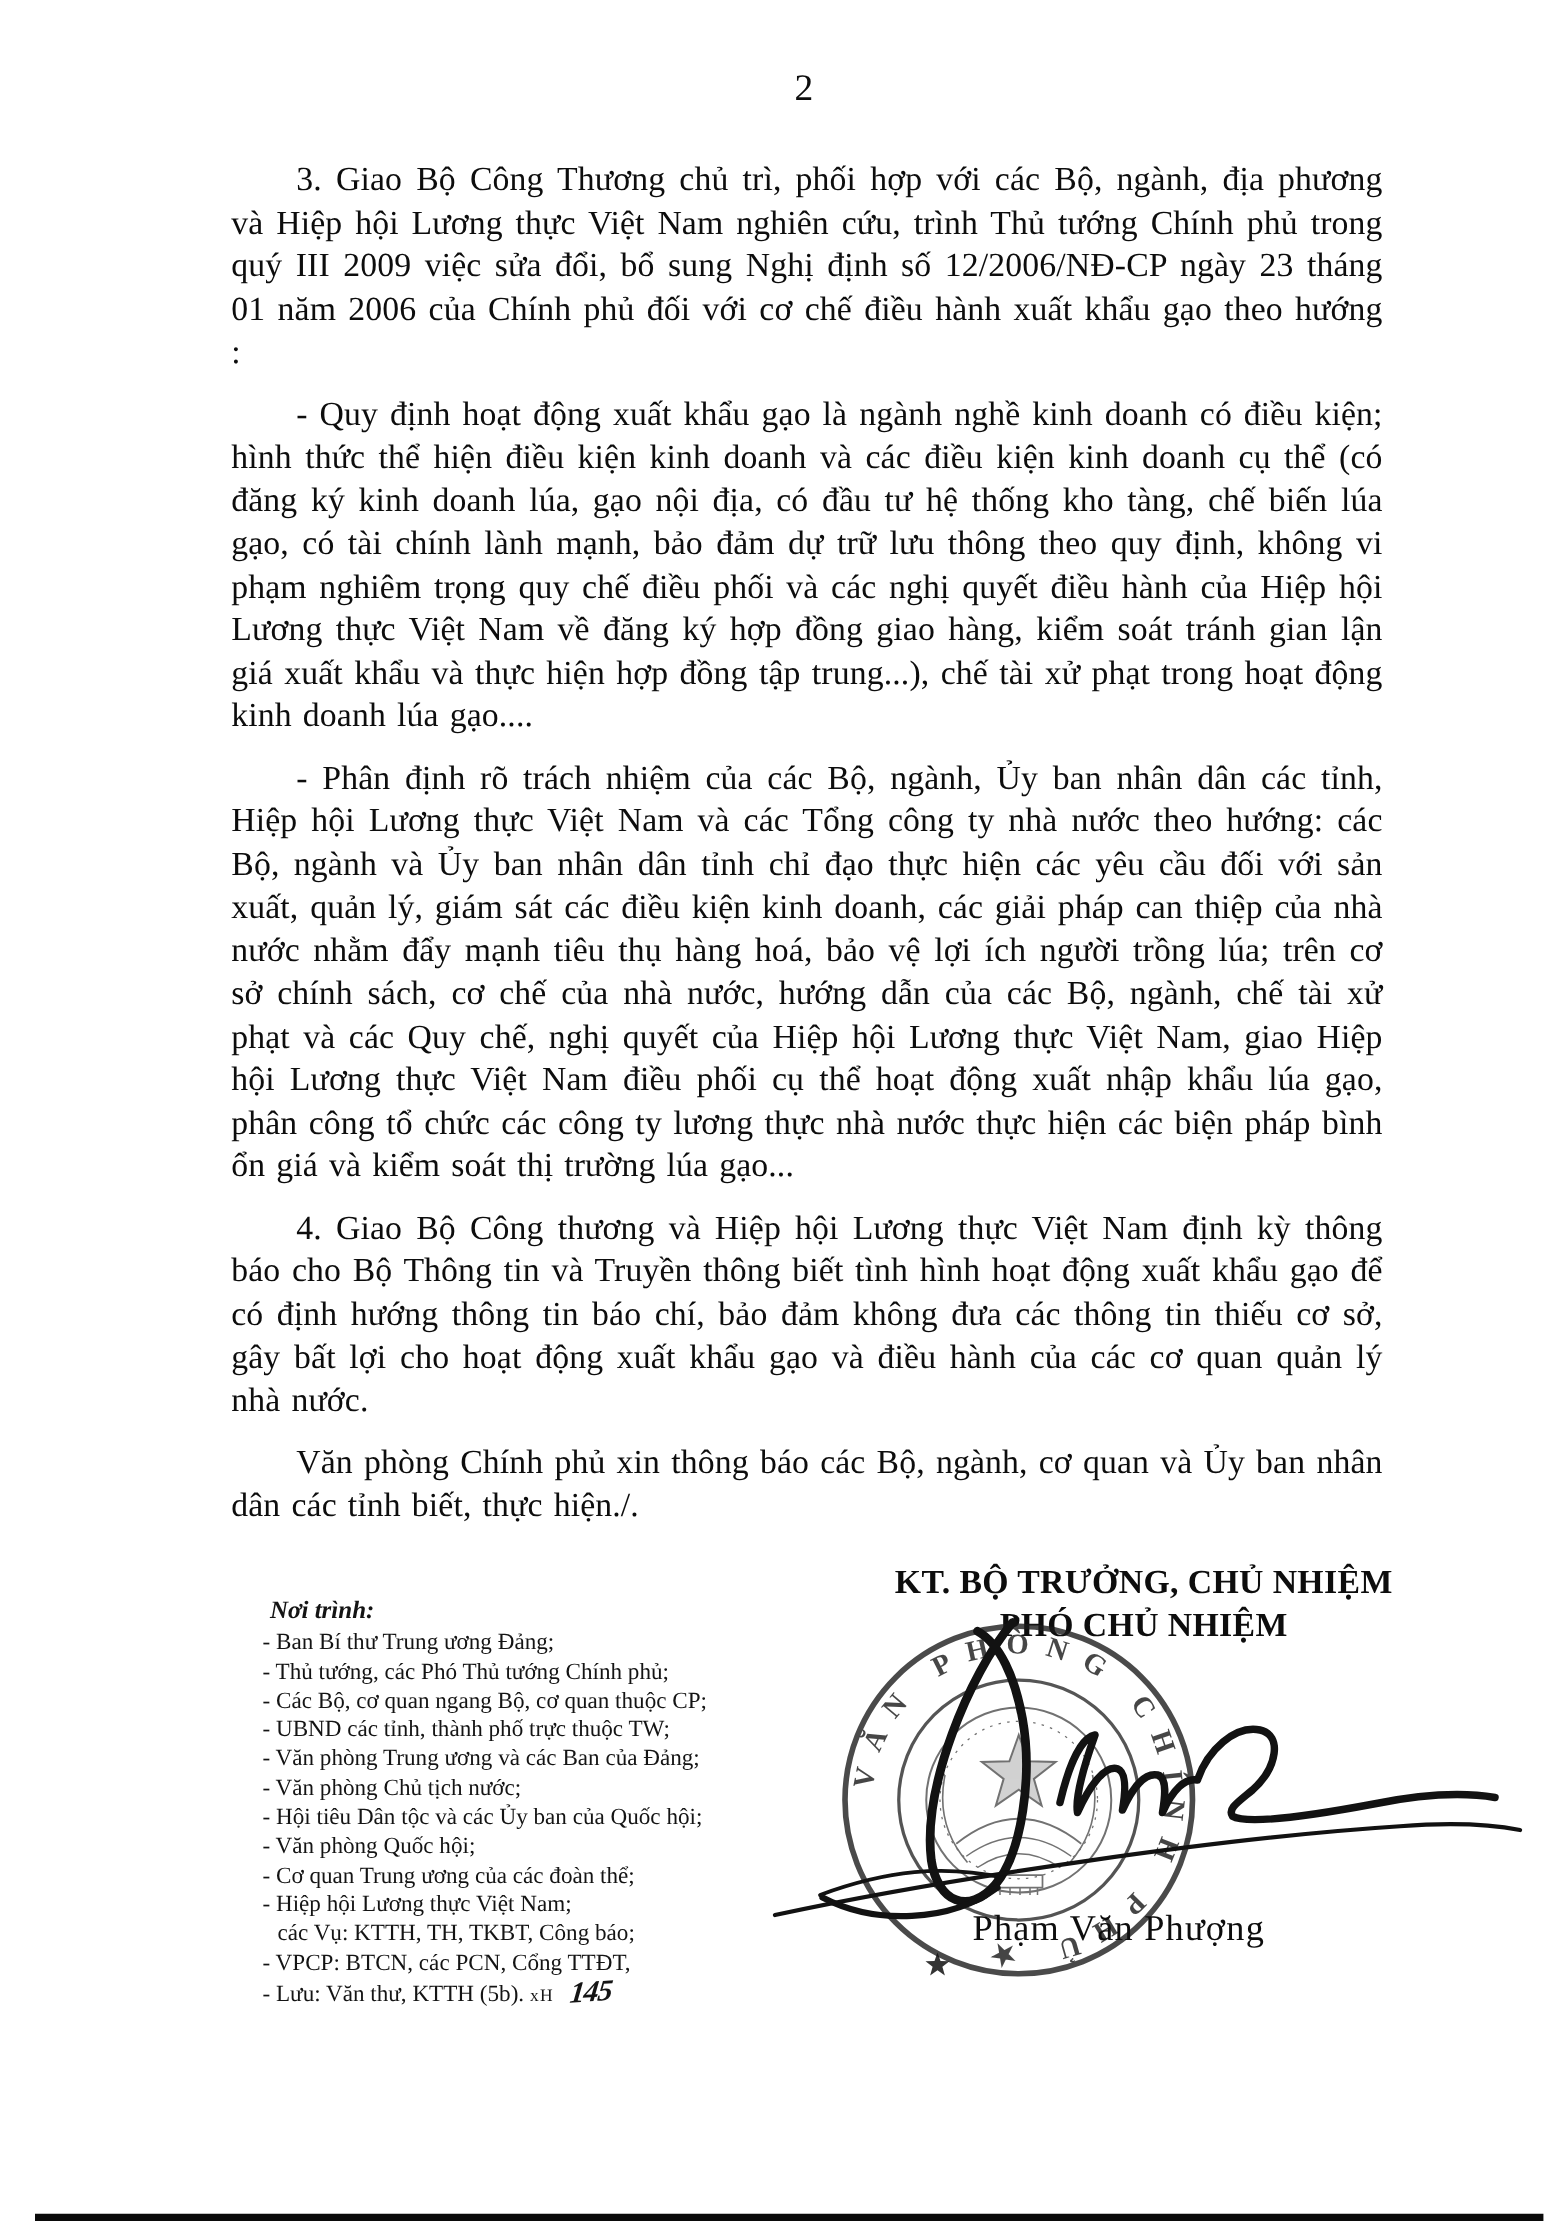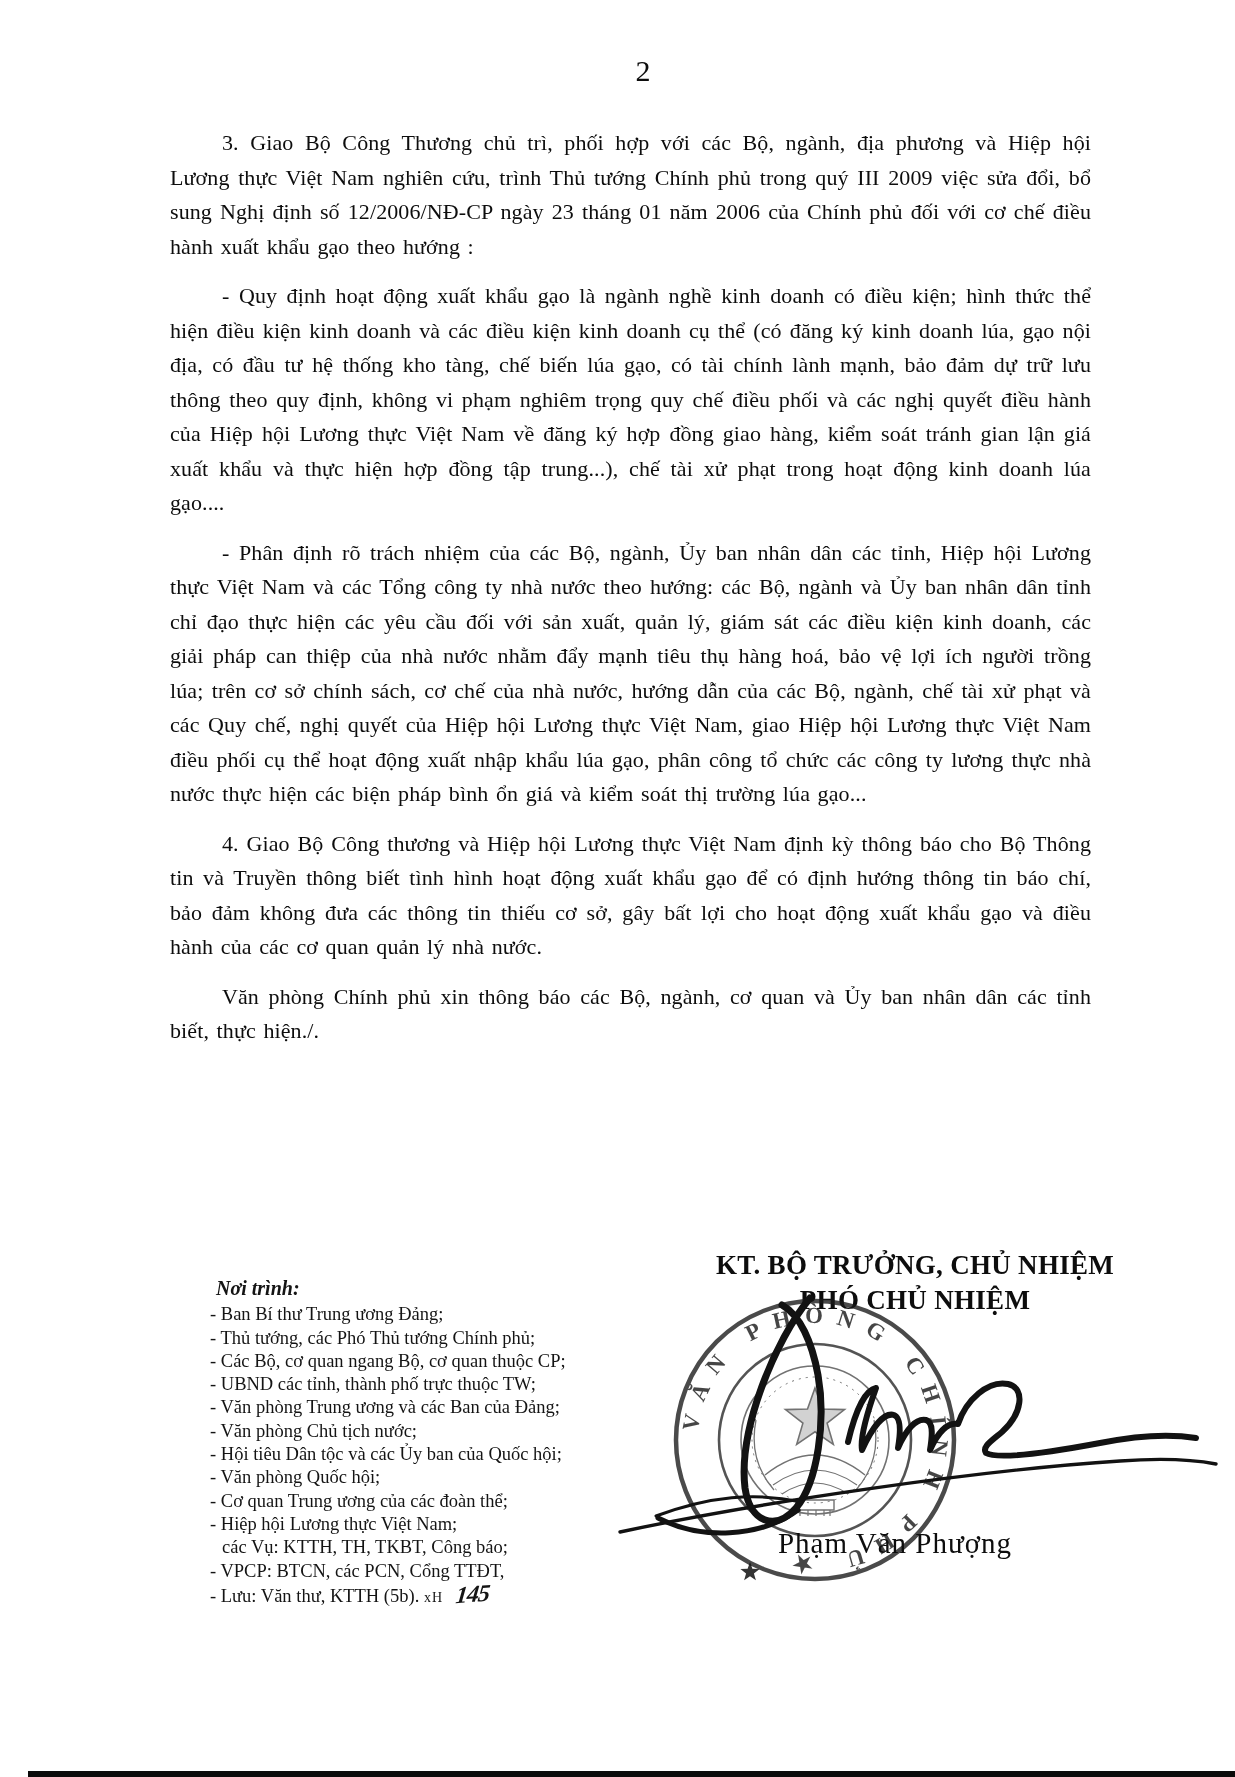--- a/index.html
+++ b/index.html
@@ -14,22 +14,22 @@
     overflow: hidden;
   }
   .page-number {
     position: absolute;
     top: 54px; left: 183px; width: 920px;
     text-align: center;
     font-size: 30px;
   }
   .body-text {
     position: absolute;
-    top: 126px; left: 170px; width: 921px;
-    font-size: 22px;
+    top: 126px; left: 185px; width: 921px;
+    font-size: 27px;
     line-height: 34.5px;
     text-align: justify;
     letter-spacing: 0.1px;
     word-spacing: 2px;
   }
   .para { text-indent: 52px; margin-bottom: 15px; }
   .para:last-child { margin-bottom: 0; }
 
   .sign-title-1, .sign-title-2 {
     position: absolute;

